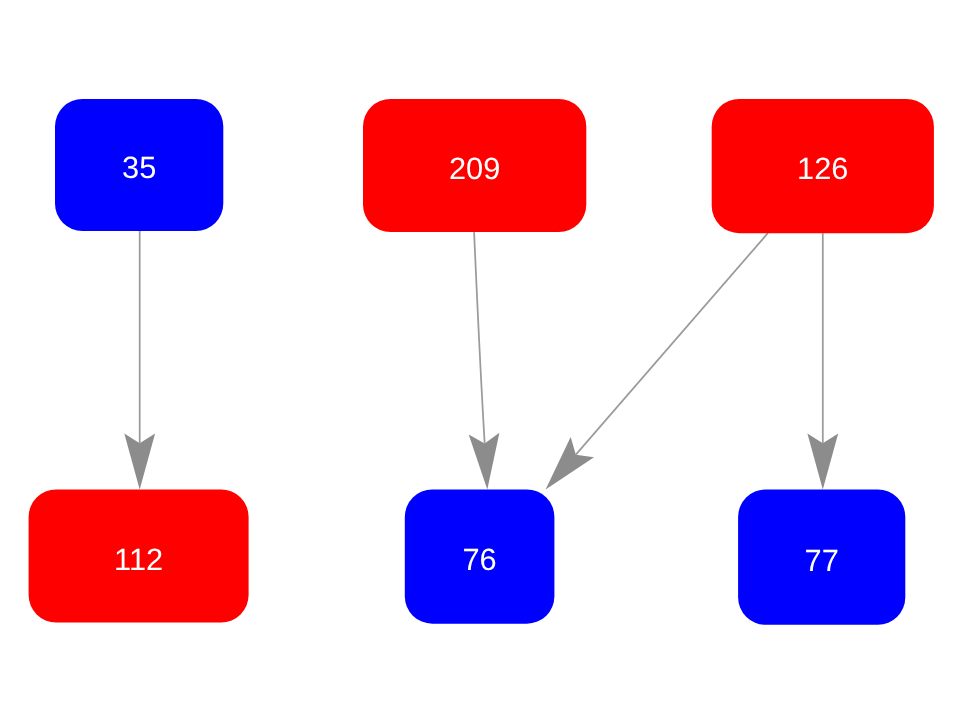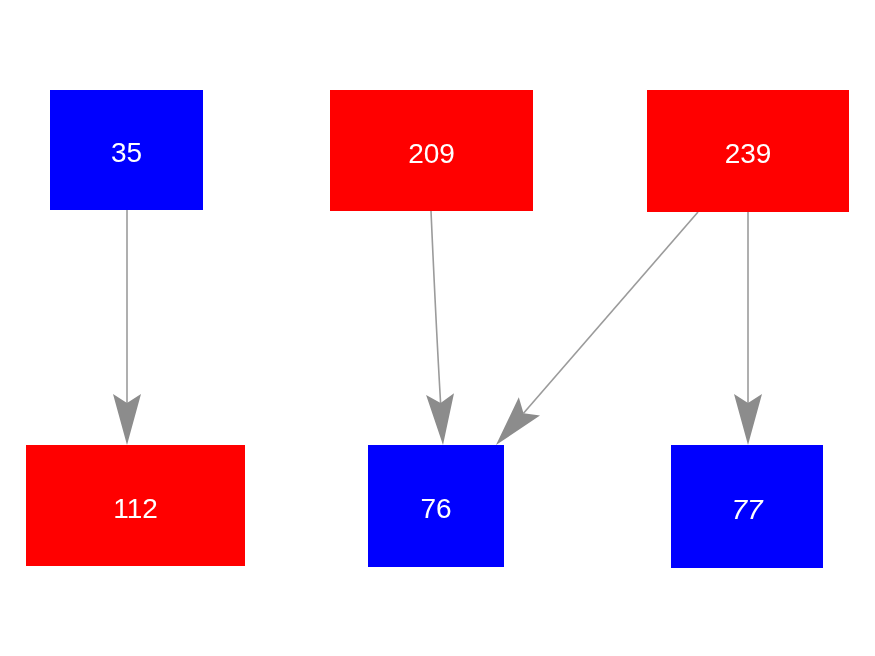--- a/index.html
+++ b/index.html
@@ -25,20 +25,21 @@
   }
   .node {
     position: absolute;
     display: flex;
     align-items: center;
     justify-content: center;
     font-size: 28px;
     line-height: 1;
     user-select: none;
     cursor: pointer;
+    border-radius: 25px;
   }
   .node .label {
     display: block;
     transform: translateY(3px);
   }
 </style>
 </head>
 <body>
 
 <div class="stage">
@@ -53,24 +54,24 @@
       <path d="M748,445 L734.0,394.0 L748.0,403.0 L762.0,394.0 Z" fill="#8c8c8c"></path>
     </svg>
 
   <div class="node" style="left: 50px; top: 90px; width: 153px; height: 120px; background: rgb(0, 0, 255); color: rgb(255, 255, 255);">
     <span class="label">35</span>
   </div>
   <div class="node" style="left: 330px; top: 90px; width: 203px; height: 121px; background: rgb(255, 0, 0); color: rgb(255, 255, 255);">
     <span class="label">209</span>
   </div>
   <div class="node" style="left: 647px; top: 90px; width: 202px; height: 122px; background: rgb(255, 0, 0); color: rgb(255, 255, 255);">
-    <span class="label">239</span>
+    <span class="label">126</span>
   </div>
-  <div class="node" style="left: 26px; top: 445px; width: 219px; height: 121px; background: rgb(255, 0, 0); color: rgb(255, 255, 255);">
+  <div class="node" style="left: 26px; top: 445px; width: 200px; height: 121px; background: rgb(255, 0, 0); color: rgb(255, 255, 255);">
     <span class="label">112</span>
   </div>
   <div class="node" style="left: 368px; top: 445px; width: 136px; height: 122px; background: rgb(0, 0, 255); color: rgb(255, 255, 255);">
     <span class="label">76</span>
   </div>
-  <div class="node" style="left: 671px; top: 445px; width: 152px; height: 123px; background: rgb(0, 0, 255); color: rgb(255, 255, 255); font-style: italic;">
+  <div class="node" style="left: 671px; top: 445px; width: 152px; height: 123px; background: rgb(0, 0, 255); color: rgb(255, 255, 255);">
     <span class="label">77</span>
   </div>
 </div>
 
 </body></html>

